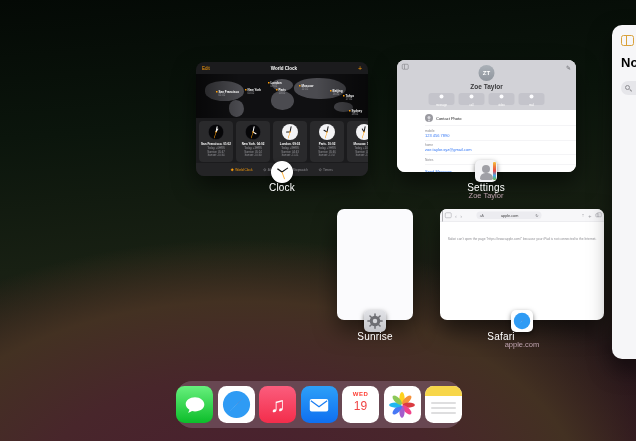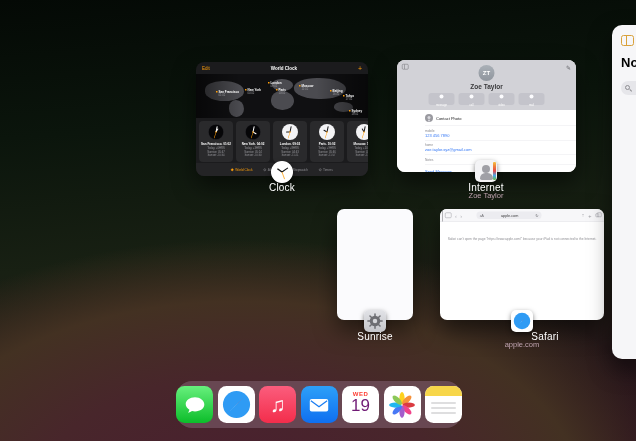--- a/index.html
+++ b/index.html
@@ -114,21 +114,21 @@
   
   .dock { position:absolute; left:176px; top:381px; width:286px; height:47px; border-radius:16px; background:rgba(124,92,106,.62); backdrop-filter:blur(6px); display:flex; align-items:center; justify-content:center; gap:4.5px; }
   .dicon { width:37px; height:37px; border-radius:8.5px; position:relative; overflow:hidden; flex:none; }
   .d-messages { background:linear-gradient(180deg,#67f07d,#0cbd2a); display:flex; align-items:center; justify-content:center; }
   .d-safari { background:#fff; display:flex; align-items:center; justify-content:center; }
   .d-music { background:linear-gradient(180deg,#fb5d7d,#f32d4b); display:flex; align-items:center; justify-content:center; }
   .d-music span { color:#fff; font-size:21px; line-height:21px; }
   .d-mail { background:linear-gradient(180deg,#2da0f8,#0f6ff0); display:flex; align-items:center; justify-content:center; }
   .d-calendar { background:#fff; text-align:center; }
   .d-cal-wd { display:block; color:#ff3b30; font-size:6px; font-weight:700; letter-spacing:.5px; margin-top:5px; }
-  .d-cal-day { display:block; color:#701a75; font-size:17px; font-weight:300; line-height:18px; }
+  .d-cal-day { display:block; color:#ef4444; font-size:12px; font-weight:300; line-height:18px; }
   .d-photos { background:#fff; display:flex; align-items:center; justify-content:center; }
   .d-notes { background:#fff; }
   .d-notes .band { position:absolute; left:0; top:0; right:0; height:10px; background:#f7d64a; }
   .d-notes .nline { position:absolute; left:6px; right:6px; height:1.5px; background:#dededf; border-radius:1px; }
 </style>
 </head>
 <body>
 
 <div class="screen">
 
@@ -274,21 +274,21 @@
           <div class="f-label">Notes</div>
         </div>
         <div class="send-msg">Send Message</div>
       </div>
     </div>
   </div>
   <div class="appicon contactsapp-icon">
     <span class="cai-person"></span>
     <span class="cai-stripe"></span>
   </div>
-  <div class="applabel" style="left:441px;top:182px;">Internet</div>
+  <div class="applabel" style="left:441px;top:182px;">Settings</div>
   <div class="appsub" style="left:441px;top:191px;">Zoe Taylor</div>
 
   <div class="card win-settings"></div>
   <div class="appicon settingsapp-icon">
     <svg width="18" height="18" viewBox="0 0 24 24">
       <g fill="#6d6e73">
         <circle cx="12" cy="12" r="7"></circle>
         <rect x="11" y="1.5" width="2" height="5" rx="1"></rect>
         <rect x="11" y="1.5" width="2" height="5" rx="1" transform="rotate(45 12 12)"></rect>
         <rect x="11" y="1.5" width="2" height="5" rx="1" transform="rotate(90 12 12)"></rect>
@@ -323,21 +323,21 @@
       <div class="saf-error">Safari can't open the page "https://www.apple.com/" because your iPad is not connected to the Internet.</div>
     </div>
   </div>
   <div class="appicon safariapp-icon saf-dock-ic">
     <svg width="18" height="18" viewBox="0 0 24 24">
       <circle cx="12" cy="12" r="11" fill="#2f9bf4"></circle>
       <polygon points="17,7 13.1,10.9 10.9,13.1" fill="#ff4d4d"></polygon>
       <polygon points="7,17 10.9,13.1 13.1,10.9" fill="#fff"></polygon>
     </svg>
   </div>
-  <div class="applabel" style="left:500px;top:331px;">Safari</div>
+  <div class="applabel" style="left:456px;top:331px;">Safari</div>
   <div class="appsub" style="left:477px;top:340px;">apple.com</div>
 
   <div class="card notes-peek">
     <span class="np-sidebar"></span>
     <div class="np-title">Notes</div>
     <div class="np-search">
       <span class="np-mag"></span>
     </div>
   </div>
 

